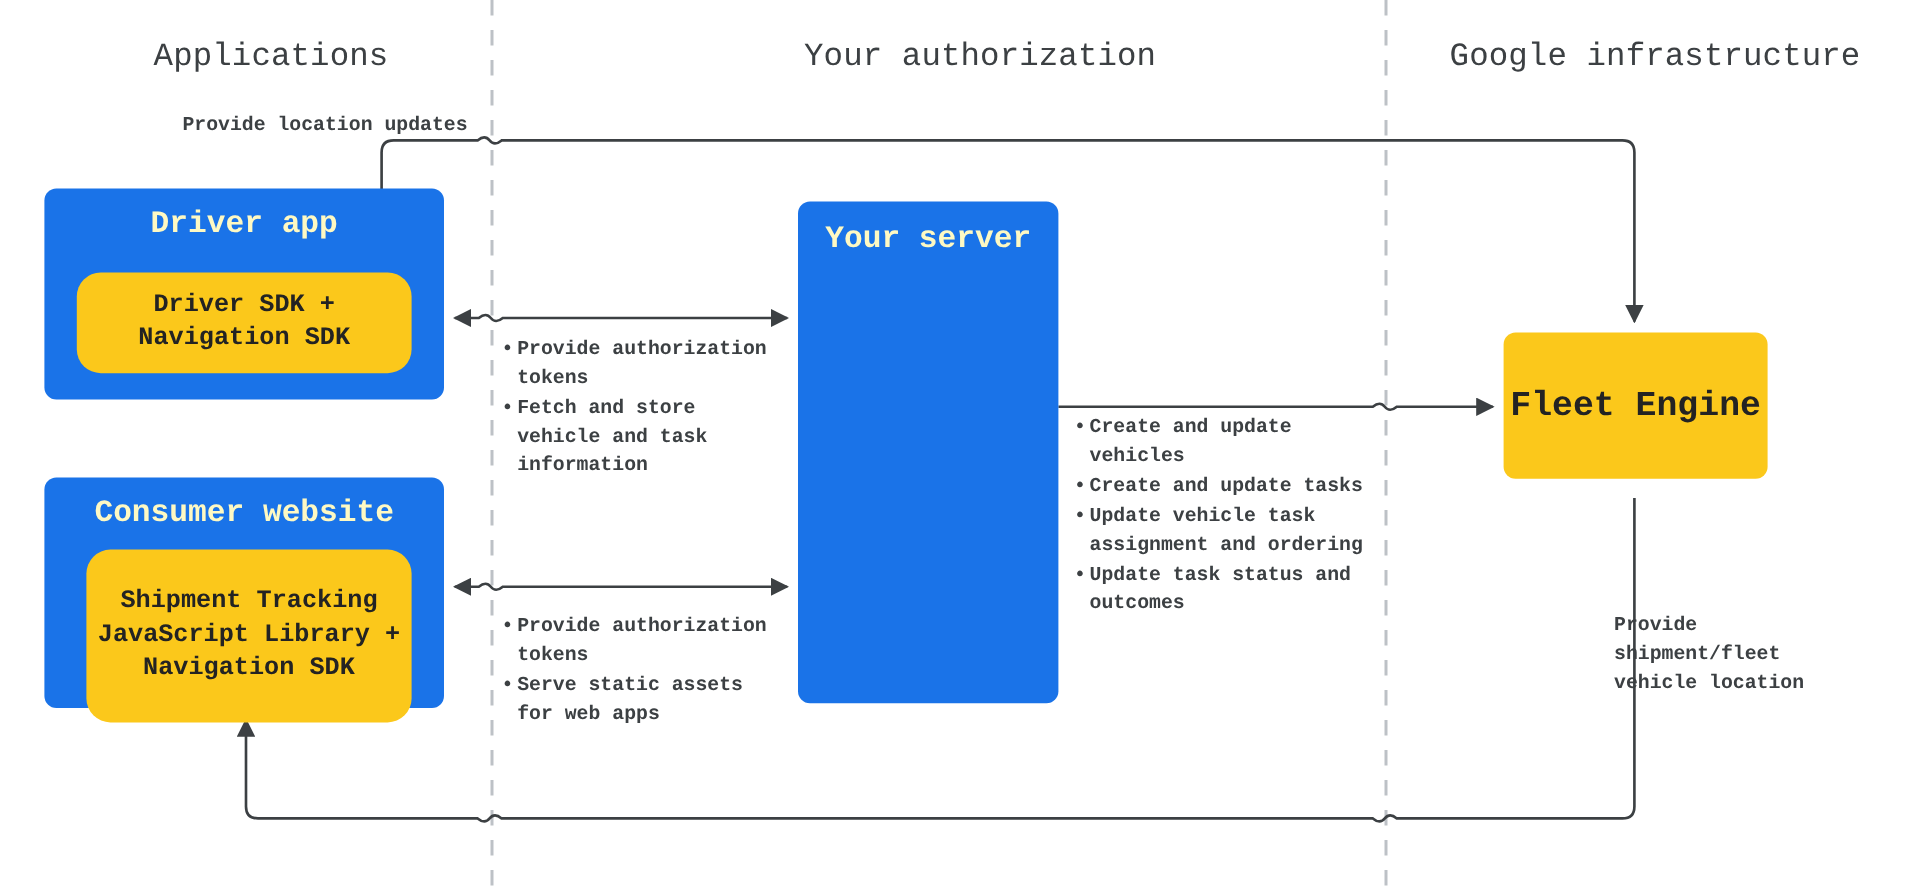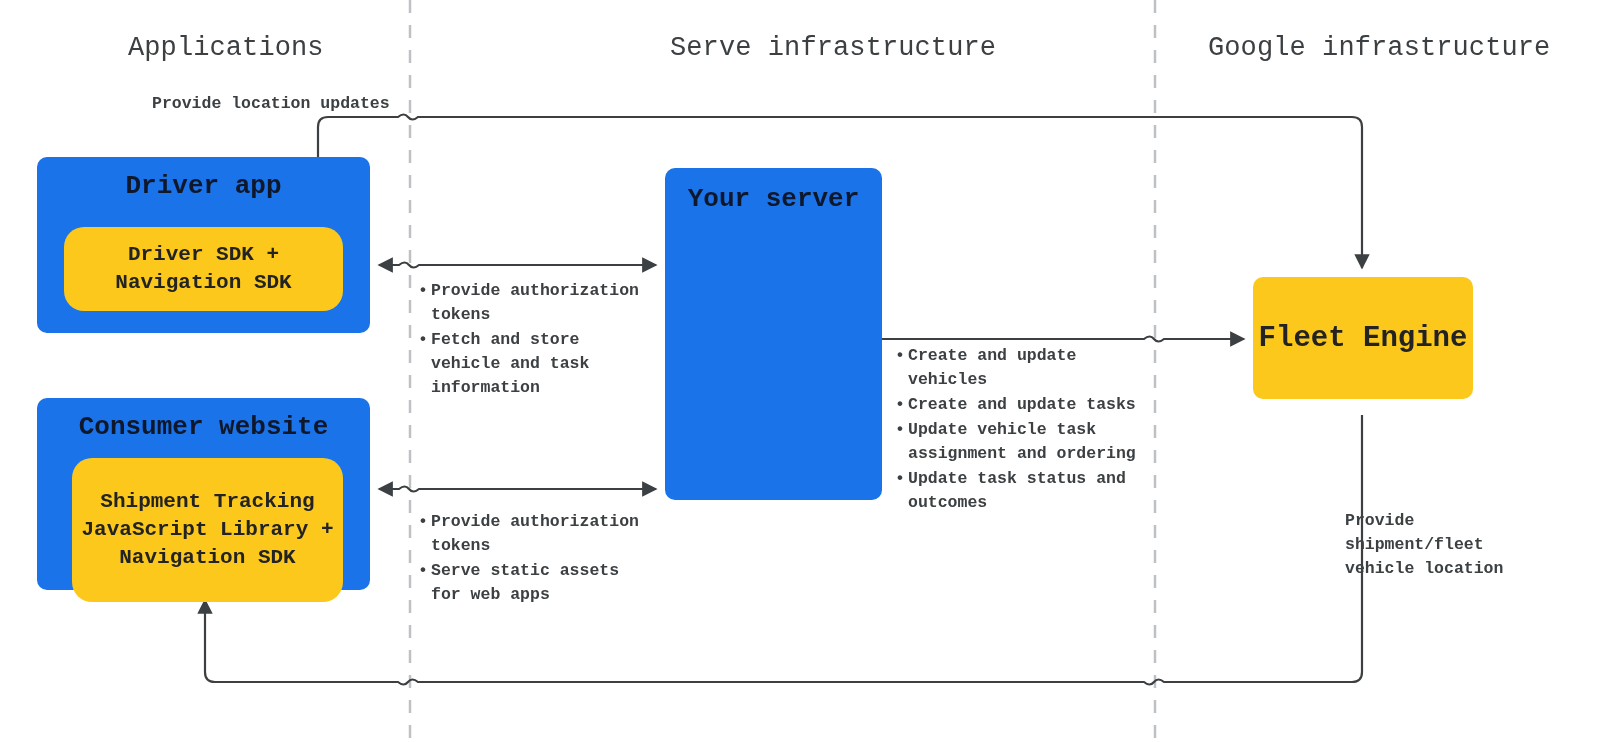--- a/index.html
+++ b/index.html
@@ -42,21 +42,21 @@
     position: absolute;
     background: #1a73e8;
     border-radius: 10px;
     box-sizing: border-box;
   }
   .outer-box-title {
     position: absolute;
     left: 0;
     right: 0;
     text-align: center;
-    color: #0f172a;
+    color: #fef9c3;
     font-weight: 700;
     font-size: 26px;
     white-space: nowrap;
   }
   
   .inner-box {
     position: absolute;
     background: #fbc81b;
     border-radius: 20px;
     box-sizing: border-box;
@@ -72,21 +72,21 @@
   }
 
   #box-driver-app { left: 37px; top: 157px; width: 333px; height: 176px; }
   #box-driver-app .outer-box-title { top: 14px; }
   #inner-driver-sdk { left: 27px; top: 70px; width: 279px; height: 84px; }
 
   #box-consumer-website { left: 37px; top: 398px; width: 333px; height: 192px; }
   #box-consumer-website .outer-box-title { top: 14px; }
   #inner-shipment-tracking { left: 35px; top: 60px; width: 271px; height: 144px; }
 
-  #box-your-server { left: 665px; top: 168px; width: 217px; height: 332px; }
+  #box-your-server { left: 665px; top: 168px; width: 217px; height: 418px; }
   #box-your-server .outer-box-title { top: 16px; }
 
   
   #box-fleet-engine {
     position: absolute;
     left: 1253px;
     top: 277px;
     width: 220px;
     height: 122px;
     background: #fbc81b;
@@ -159,21 +159,21 @@
 
     <path d="M 882 339 L 1144 339 q 6 -5 10 0 q 4 5 10 0 L 1244 339" fill="none" stroke="#3c4043" stroke-width="2.2" marker-end="url(#arrow-end)"></path>
 
     <path d="M 1362 415 L 1362 672 Q 1362 682 1352 682
              L 1164 682 q -6 -5 -10 0 q -4 5 -10 0
              L 418 682 q -6 -5 -10 0 q -4 5 -10 0
              L 215 682 Q 205 682 205 672 L 205 600" fill="none" stroke="#3c4043" stroke-width="2.2" marker-end="url(#arrow-end)"></path>
   </svg>
 
   <div class="lane-header" id="lane-header-applications">Applications</div>
-  <div class="lane-header" id="lane-header-your-infrastructure">Serve infrastructure</div>
+  <div class="lane-header" id="lane-header-your-infrastructure">Your authorization</div>
   <div class="lane-header" id="lane-header-google-infrastructure">Google infrastructure</div>
 
   <div class="outer-box" id="box-driver-app">
     <div class="outer-box-title">Driver app</div>
     <div class="inner-box" id="inner-driver-sdk">
         <div>Driver SDK +<br>Navigation SDK</div>
       </div>
   </div>
 
   <div class="outer-box" id="box-consumer-website">

